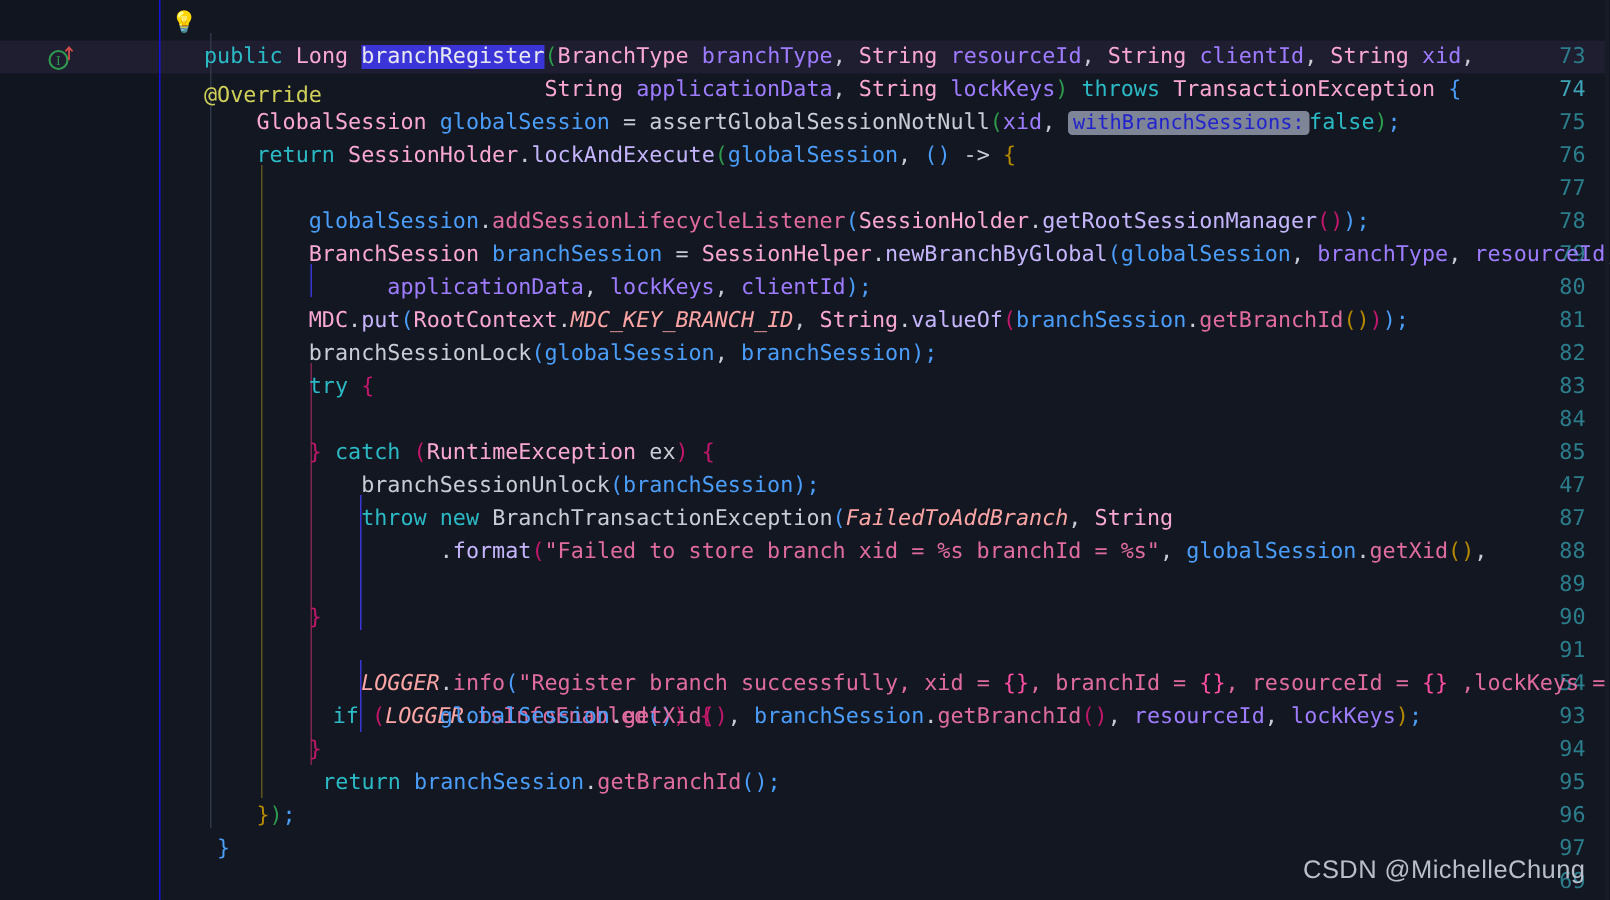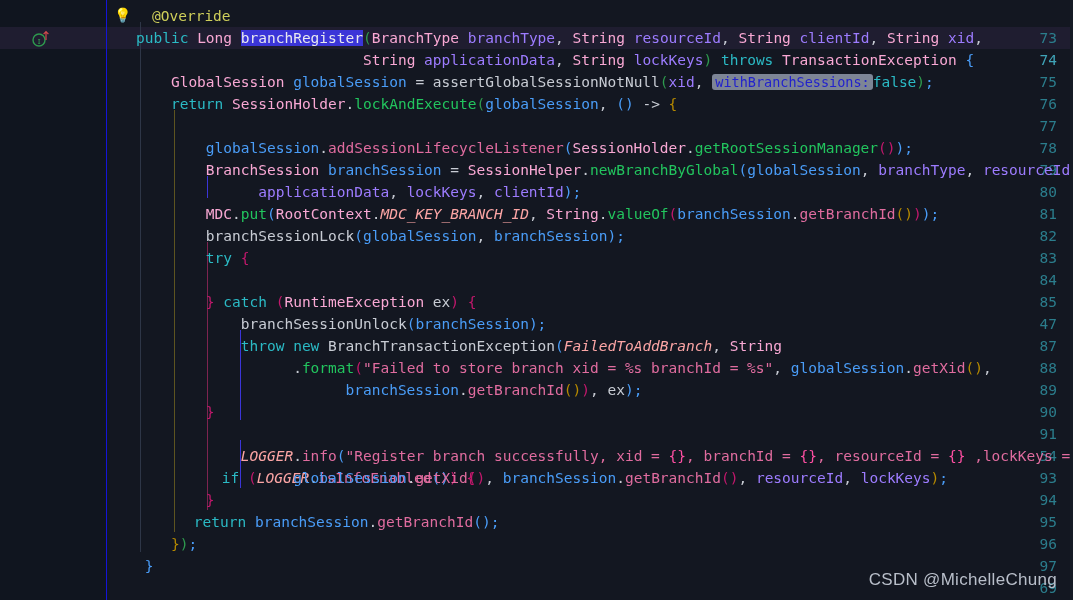--- a/index.html
+++ b/index.html
@@ -44,21 +44,21 @@
     font-family:"DejaVu Sans Mono","Liberation Mono",monospace;
     padding-left:30px;
   }
   
   .kw    {color:#2bbac5;}              
   .type  {color:#f9a8d4;}              
   .ident {color:#c8ccd4;}              
   .var   {color:#4a9df8;}              
   .param {color:#9d7cff;}              
   .method{color:#e06c9f;}              
-  .statmeth{color:#22c55e;}            
+  .statmeth{color:#c4b5fd;}            
   .field {color:#fca5a5;font-style:italic;}  
   .str   {color:#e06c9f;}              
   .strph {color:#ff4fa3;}              
   .anno  {color:#cfcf5a;}              
   .punct {color:#c8ccd4;}
   .brace-y{color:#b58900;}
   .brace-m{color:#c2186c;}
   .brace-g{color:#2e9a4e;}
   .brace-b{color:#4a9df8;}
   .sel{
@@ -118,21 +118,21 @@
   <div class="guide" style="left:174px;top:110px;height:422px;background:#5d5420;"></div>
   <div class="guide" style="left:207px;top:242px;height:268px;background:#7e2450;"></div>
   <div class="guide" style="left:207px;top:176px;height:22px;background:#3b35d8;"></div>
   <div class="guide" style="left:240px;top:330px;height:90px;background:#3b35d8;"></div>
   <div class="guide" style="left:240px;top:440px;height:48px;background:#3b35d8;"></div>
 
   <div class="scroll-edge"></div>
 
   <div class="row" style="top:5px;">
     <span class="lineno">73</span>
-    <span class="code" style="left:122px;"><span class="anno">@Override</span></span>
+    <span class="code" style="left:106px;margin-top:48px;"><span class="anno">@Override</span></span>
   </div>
 
   <div class="row" style="top:27px;">
     <span class="lineno active">74</span>
     <span class="code" style="left:106px;"><span class="kw">public</span> <span class="type">Long</span> <span class="sel">branchRegister</span><span class="brace-g">(</span><span class="type">BranchType</span> <span class="param">branchType</span><span class="punct">,</span> <span class="type">String</span> <span class="param">resourceId</span><span class="punct">,</span> <span class="type">String</span> <span class="param">clientId</span><span class="punct">,</span> <span class="type">String</span> <span class="param">xid</span><span class="punct">,</span></span>
   </div>
 
   <div class="row" style="top:49px;">
     <span class="lineno">75</span>
     <span class="code" style="left:106px;">                          <span class="type">String</span> <span class="param">applicationData</span><span class="punct">,</span> <span class="type">String</span> <span class="param">lockKeys</span><span class="brace-g">)</span> <span class="kw">throws</span> <span class="type">TransactionException</span> <span class="brace-b">{</span></span>
@@ -201,21 +201,20 @@
     <span class="code" style="left:106px;">            <span class="kw">throw</span> <span class="kw">new</span> <span class="ident">BranchTransactionException</span><span class="brace-b">(</span><span class="field">FailedToAddBranch</span><span class="punct">,</span> <span class="type">String</span></span>
   </div>
 
   <div class="row" style="top:357px;">
     <span class="lineno">89</span>
     <span class="code" style="left:106px;">                  <span class="punct">.</span><span class="statmeth">format</span><span class="brace-m">(</span><span class="str">"Failed to store branch xid = %s branchId = %s"</span><span class="punct">,</span> <span class="var">globalSession</span><span class="punct">.</span><span class="method">getXid</span><span class="brace-y">()</span><span class="punct">,</span></span>
   </div>
 
   <div class="row" style="top:379px;">
     <span class="lineno">90</span>
-    <span class="code" style="left:106px;">                        <span class="var">branchSession</span><span class="punct">.</span><span class="method">getBranchId</span><span class="brace-y">()</span><span class="brace-m">)</span><span class="punct">,</span> <span class="ident">ex</span><span class="brace-b">)</span><span class="brace-b">;</span></span>
   </div>
 
   <div class="row" style="top:401px;">
     <span class="lineno">91</span>
     <span class="code" style="left:106px;">        <span class="brace-m">}</span></span>
   </div>
 
   <div class="row" style="top:423px;">
     <span class="lineno">54</span>
     <span class="code" style="left:122px;margin-top:44px;">        <span class="kw">if</span> <span class="brace-m">(</span><span class="field">LOGGER</span><span class="punct">.</span><span class="method">isInfoEnabled</span><span class="brace-b">()</span><span class="brace-m">)</span> <span class="brace-m">{</span></span>
@@ -231,21 +230,21 @@
     <span class="code" style="left:106px;">                  <span class="var">globalSession</span><span class="punct">.</span><span class="method">getXid</span><span class="brace-m">()</span><span class="punct">,</span> <span class="var">branchSession</span><span class="punct">.</span><span class="method">getBranchId</span><span class="brace-m">()</span><span class="punct">,</span> <span class="param">resourceId</span><span class="punct">,</span> <span class="param">lockKeys</span><span class="brace-y">)</span><span class="brace-b">;</span></span>
   </div>
 
   <div class="row" style="top:489px;">
     <span class="lineno">95</span>
     <span class="code" style="left:106px;">        <span class="brace-m">}</span></span>
   </div>
 
   <div class="row" style="top:511px;">
     <span class="lineno">96</span>
-    <span class="code" style="left:94px;">        <span class="kw">return</span> <span class="var">branchSession</span><span class="punct">.</span><span class="method">getBranchId</span><span class="brace-b">()</span><span class="brace-b">;</span></span>
+    <span class="code" style="left:115px;">        <span class="kw">return</span> <span class="var">branchSession</span><span class="punct">.</span><span class="method">getBranchId</span><span class="brace-b">()</span><span class="brace-b">;</span></span>
   </div>
 
   <div class="row" style="top:533px;">
     <span class="lineno">97</span>
     <span class="code" style="left:106px;">    <span class="brace-y">}</span><span class="brace-g">)</span><span class="brace-b">;</span></span>
   </div>
 
   <div class="row" style="top:555px;">
     <span class="lineno">69</span>
     <span class="code" style="left:106px;"><span class="brace-b"> </span><span class="brace-b">}</span></span>

